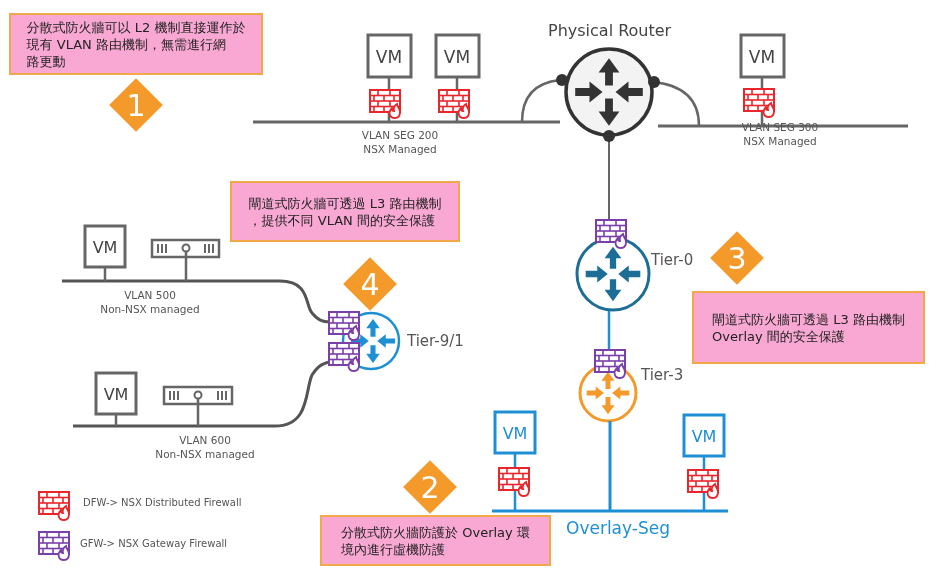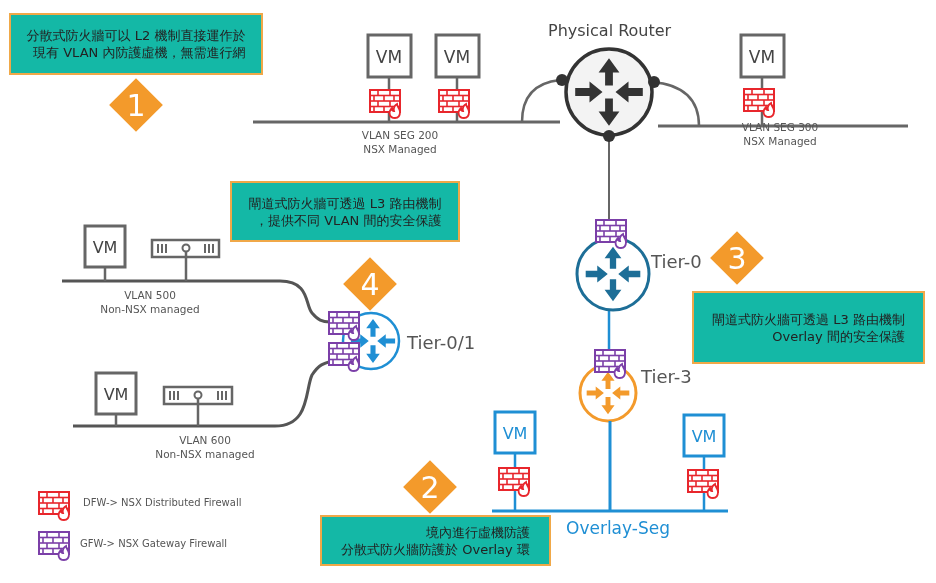--- a/index.html
+++ b/index.html
@@ -1,36 +1,36 @@
 <!DOCTYPE html>
 <html><head>
 <meta charset="utf-8">
 <style>
   html, body { margin:0; padding:0; background:#ffffff; }
   body { width:936px; height:583px; position:relative; overflow:hidden; font-family:"DejaVu Sans", sans-serif; }
   svg#diagram { position:absolute; left:0; top:0; }
   .callout {
-    position:absolute; background:#14b8a6; border:2px solid #f0a848;
-    color:#222; font-size:13px; line-height:17px; text-align:right;
+    position:absolute; background:#f9a8d4; border:2px solid #f0a848;
+    color:#222; font-size:13px; line-height:17px; text-align:left;
     display:flex; align-items:center; justify-content:center; box-sizing:border-box;
     padding:2px 6px;
   }
   .callout span { display:block; }
   .badge {
     position:absolute; width:38px; height:38px; background:#f39a2b;
     transform:rotate(45deg);
   }
   .badge-num {
     position:absolute; width:54px; height:54px; color:#fff; font-size:30px;
     font-family:"DejaVu Sans", sans-serif; display:flex; align-items:center; justify-content:center;
   }
   .lbl { position:absolute; color:#555; font-size:10.5px; line-height:14px; text-align:center; }
   .lbl span { display:block; }
   .title { position:absolute; font-size:16px; color:#444; }
-  .tier { position:absolute; font-size:18px; color:#555; }
+  .tier { position:absolute; font-size:15px; color:#555; }
   .overlay-seg { position:absolute; font-size:17px; color:#1f8fd4; }
   .legend-text { position:absolute; font-size:10px; color:#555; }
   .vmtext { font-family:"DejaVu Sans", sans-serif; }
 </style>
 </head>
 <body>
 
 <svg id="diagram" width="936" height="583" viewBox="0 0 936 583">
   <defs>
     <g id="fw-red">
@@ -197,42 +197,43 @@
 
   <use href="#fw-red" x="39" y="492"></use>
   <use href="#fw-purple" x="39" y="532"></use>
 </svg>
 
 <div class="title" style="left:548px; top:21px;">Physical Router</div>
 
 <div class="callout" style="left:9px; top:13px; width:254px; height:62px;">
   <div>
     <span>分散式防火牆可以 L2 機制直接運作於</span>
-    <span>現有 VLAN 內防護虛機，無需進行網</span>
+    <span>現有 VLAN 路由機制，無需進行網</span>
+    <span>路更動</span>
   </div>
 </div>
 
 <div class="callout" style="left:230px; top:181px; width:230px; height:61px;">
   <div>
     <span>閘道式防火牆可透過 L3 路由機制</span>
     <span>，提供不同 VLAN 間的安全保護</span>
   </div>
 </div>
 
 <div class="callout" style="left:692px; top:291px; width:233px; height:73px;">
   <div>
     <span>閘道式防火牆可透過 L3 路由機制</span>
     <span>Overlay 間的安全保護</span>
   </div>
 </div>
 
 <div class="callout" style="left:320px; top:515px; width:231px; height:51px;">
   <div>
+    <span>分散式防火牆防護於 Overlay 環</span>
     <span>境內進行虛機防護</span>
-    <span>分散式防火牆防護於 Overlay 環</span>
   </div>
 </div>
 
 <div class="badge" style="left:117px; top:86px;"></div>
 <div class="badge-num" style="left:109px; top:78px;">1</div>
 
 <div class="badge" style="left:411px; top:468px;"></div>
 <div class="badge-num" style="left:403px; top:460px;">2</div>
 
 <div class="badge" style="left:718px; top:239px;"></div>
@@ -253,17 +254,17 @@
   <span>VLAN 500</span>
   <span>Non-NSX managed</span>
 </div>
 <div class="lbl" style="left:120px; top:433px; width:110px;margin-left:30px;">
   <span>VLAN 600</span>
   <span>Non-NSX managed</span>
 </div>
 <div class="overlay-seg" style="left:566px; top:518px;">Overlay-Seg</div>
 
 <div class="tier" style="left:651px; top:251px;">Tier-0</div>
-<div class="tier" style="left:407px; top:332px;">Tier-0/1</div>
+<div class="tier" style="left:407px; top:332px;">Tier-9/1</div>
 <div class="tier" style="left:641px; top:366px;">Tier-3</div>
 
 <div class="legend-text" style="left:83px; top:497px;">DFW-&gt; NSX Distributed Firewall</div>
 <div class="legend-text" style="left:80px; top:538px;">GFW-&gt; NSX Gateway Firewall</div>
 
 </body></html>

